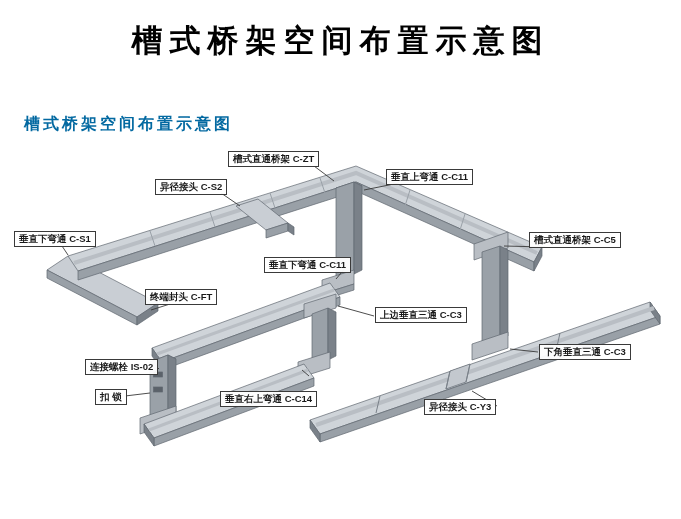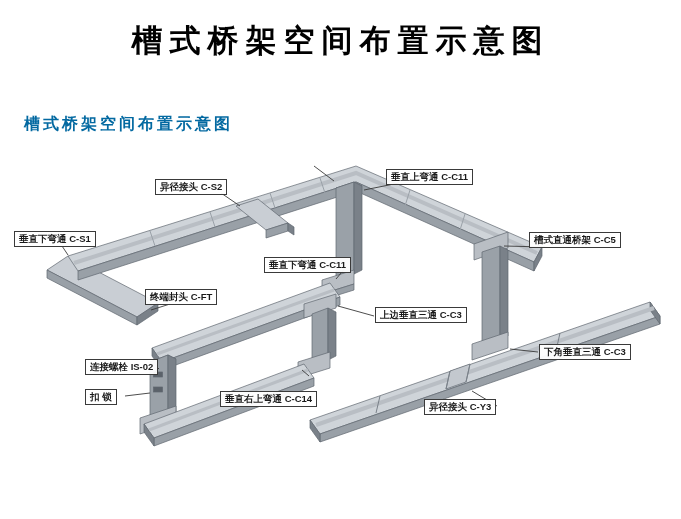--- a/index.html
+++ b/index.html
@@ -132,26 +132,27 @@
       <path d="M170,304 L151,310"></path>
       <path d="M374,316 L338,306"></path>
       <path d="M159,368 L154,373"></path>
       <path d="M309,376 L302,370"></path>
       <path d="M538,352 L510,349"></path>
       <path d="M125,396 L150,393"></path>
       <path d="M497,406 L472,391"></path>
     </g>
   </svg>
 
+  <div class="lbl" style="left:228px;top:151px;">槽式直通桥架 C-ZT</div>
   <div class="lbl" style="left:155px;top:179px;">异径接头 C-S2</div>
   <div class="lbl" style="left:386px;top:169px;">垂直上弯通 C-C11</div>
   <div class="lbl" style="left:14px;top:231px;">垂直下弯通 C-S1</div>
   <div class="lbl" style="left:529px;top:232px;">槽式直通桥架 C-C5</div>
   <div class="lbl" style="left:264px;top:257px;">垂直下弯通 C-C11</div>
   <div class="lbl" style="left:145px;top:289px;">终端封头 C-FT</div>
   <div class="lbl" style="left:375px;top:307px;">上边垂直三通 C-C3</div>
   <div class="lbl" style="left:85px;top:359px;">连接螺栓 IS-02</div>
   <div class="lbl" style="left:220px;top:367px;margin-top:24px;">垂直右上弯通 C-C14</div>
   <div class="lbl" style="left:539px;top:344px;">下角垂直三通 C-C3</div>
-  <div class="lbl" style="left:85px;top:389px;">扣 锁</div>
+  <div class="lbl" style="left:95px;top:389px;">扣 锁</div>
   <div class="lbl" style="left:424px;top:399px;">异径接头 C-Y3</div>
 
 </div>
 
 </body></html>

